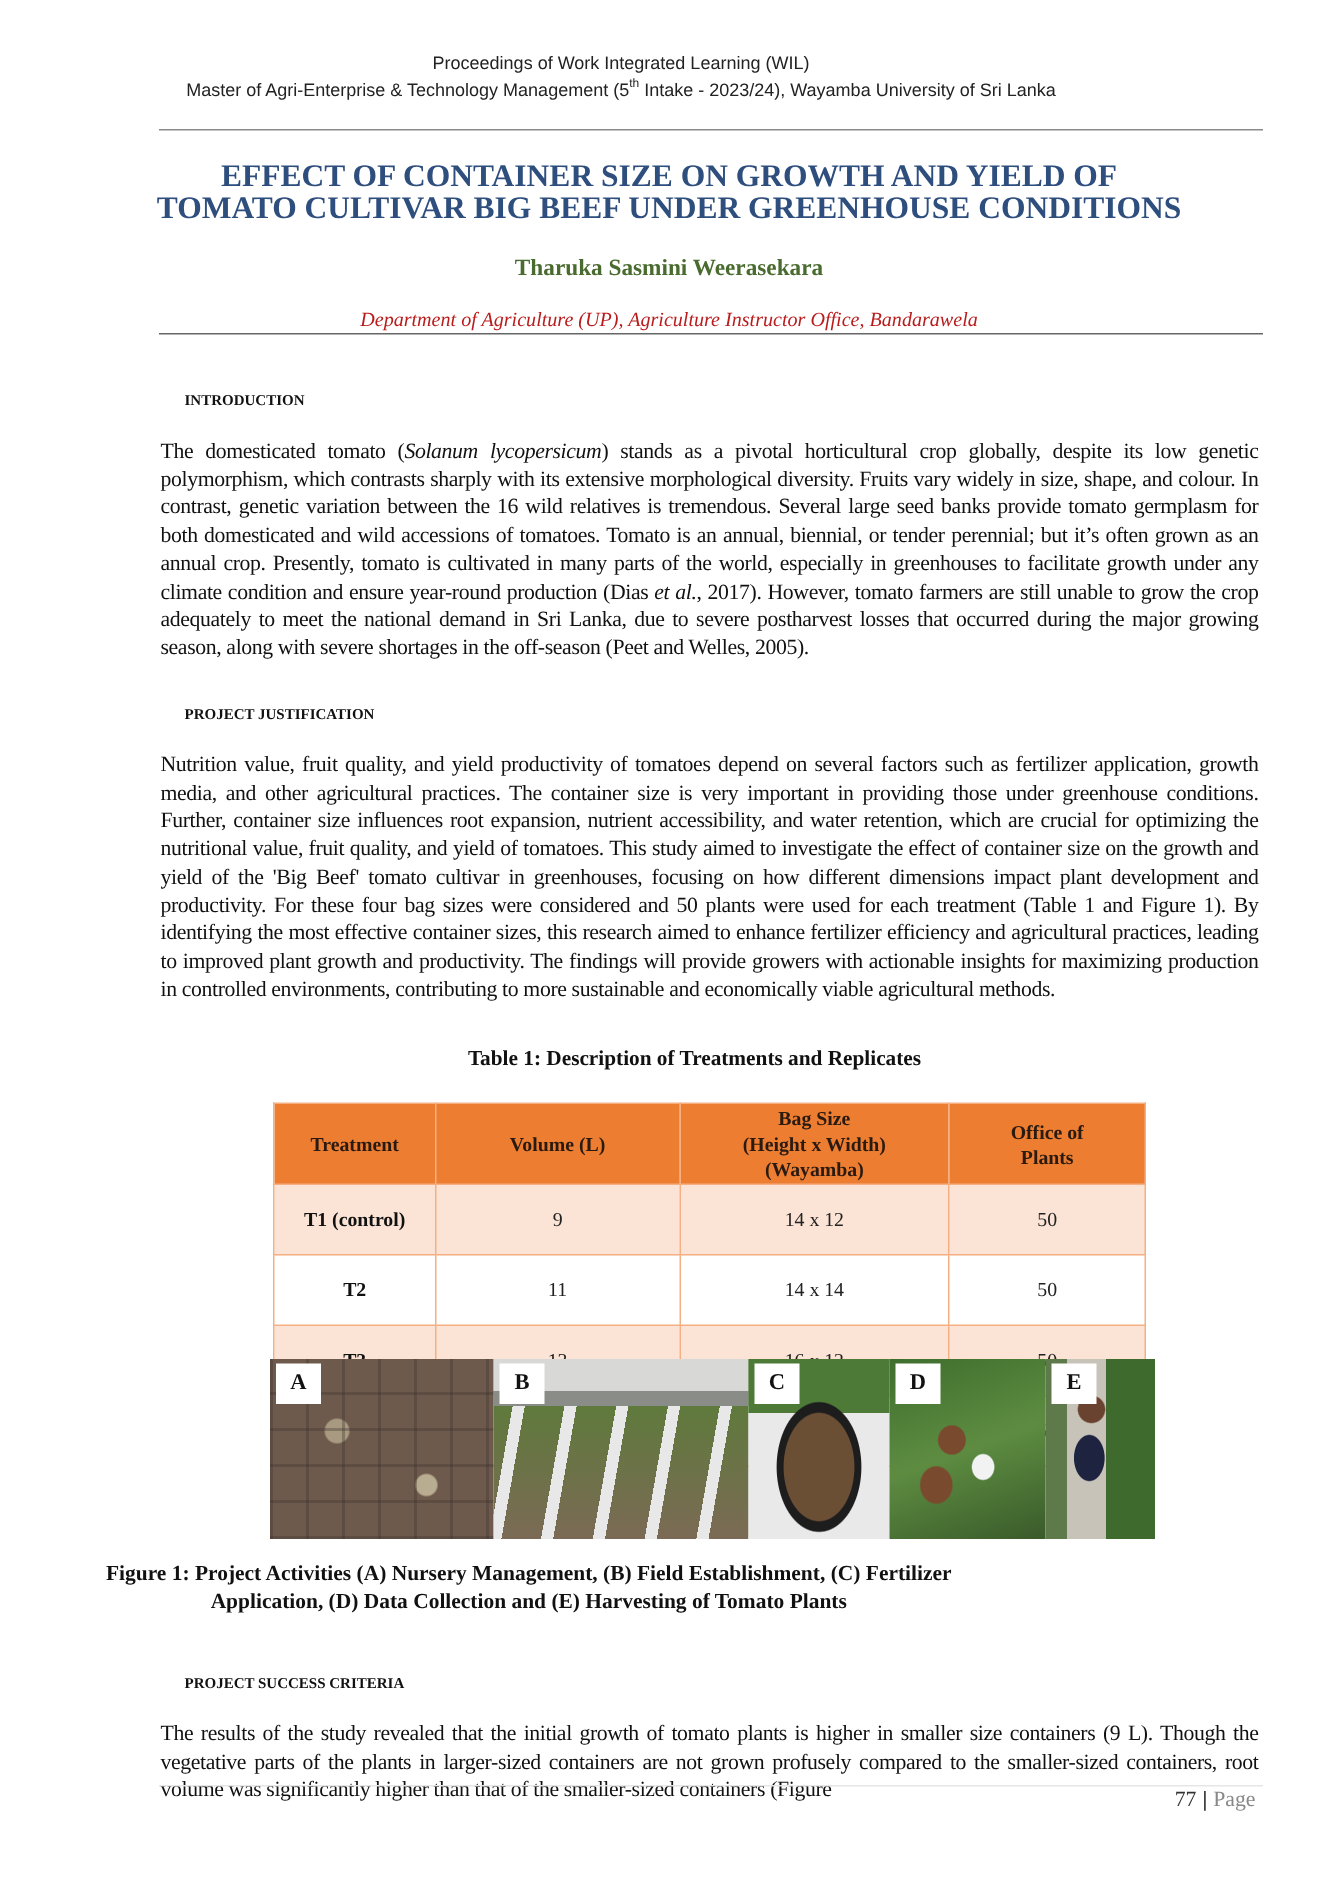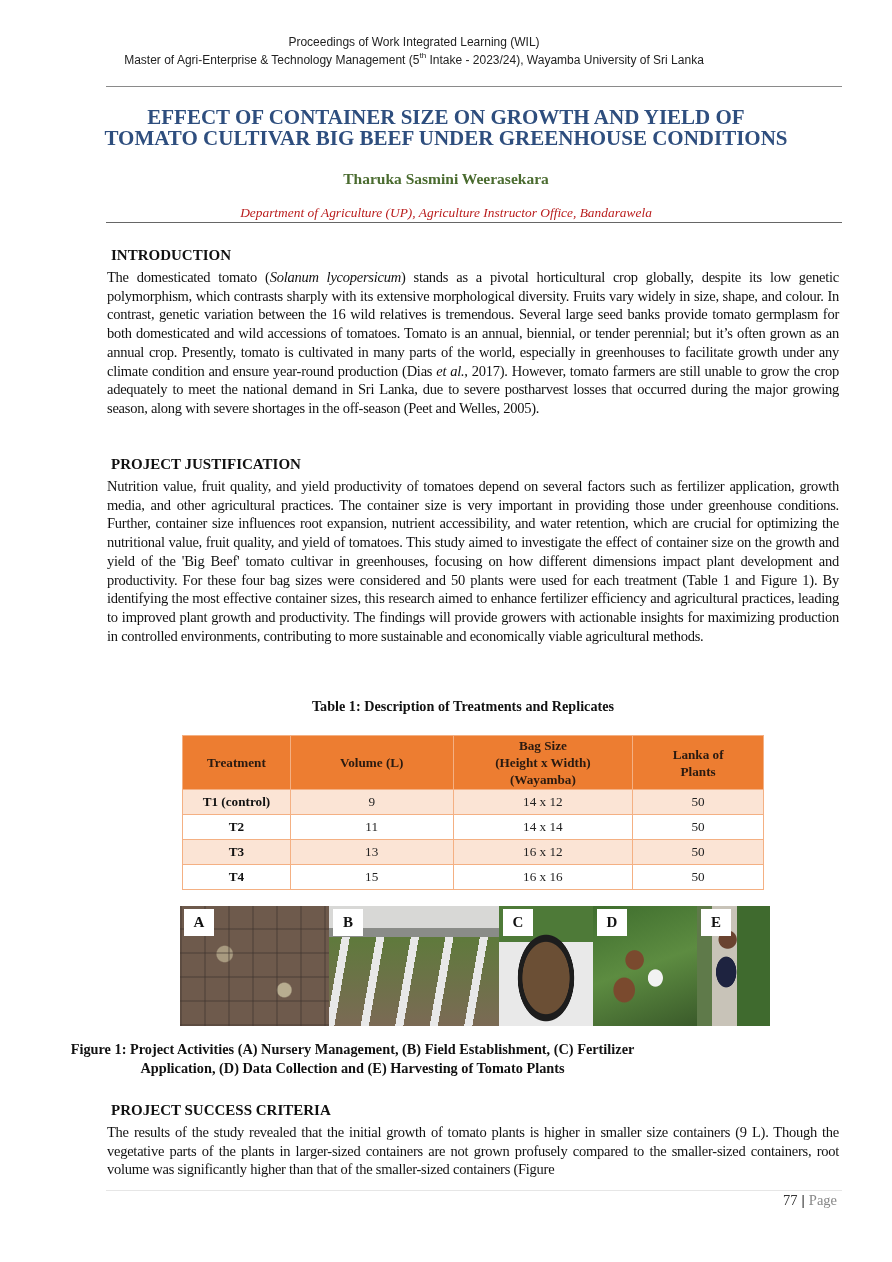--- a/index.html
+++ b/index.html
@@ -17,34 +17,34 @@
   .title { position: absolute; left: 0; width: 892px; top: 107px; text-align: center;
          color: #2e4e7e; font-weight: bold; font-size: 21px; line-height: 21px; }
   .author { position: absolute; left: 0; width: 892px; top: 170px; text-align: center;
          color: #4a6b2f; font-weight: bold; font-size: 15.5px; }
   .affil { position: absolute; left: 0; width: 892px; top: 205px; text-align: center;
          font-style: italic; font-size: 13.4px; color: #b91c1c; }
   .affil-rule { position: absolute; left: 106px; width: 736px; top: 222px; height: 0;
          border-top: 1px solid #666; }
 
   .section { position: absolute; left: 107px; width: 732px; }
-  .section h2 { margin: 4px; font-size: 15px; font-weight: bold; line-height: 17px; color: #111; }
+  .section h2 { margin: 16px; font-size: 10px; font-weight: bold; line-height: 17px; color: #111; }
   .section p { margin: 0; font-size: 14.5px; line-height: 18.7px; text-align: justify;
          letter-spacing: -0.25px; color: #111; }
   .sec-intro { top: 243px; }
   .sec-just { top: 452px; }
   .sec-succ { top: 1098px; }
 
   .table-caption { position: absolute; left: 0; width: 892px; top: 698px; text-align: center;
          font-weight: bold; font-size: 14.2px; padding-left: 17px; }
   .data-table { position: absolute; left: 182px; top: 735px; width: 582px;
          border-collapse: collapse; font-size: 13.2px; }
   .data-table th { background: #ed7d31; color: #2a1a10; font-weight: bold; text-align: center;
          border: 1px solid #f4b083; line-height: 17px; padding: 0 4px; height: 53px; }
-  .data-table td { text-align: center; border: 1px solid #f4b083; height: 22px; padding: 1px;
+  .data-table td { text-align: center; border: 1px solid #f4b083; height: 22px; padding: 12px;
          line-height: 22px; color: #222; }
   .data-table td.first { font-weight: bold; color: #111; }
   .data-table tr.odd td { background: #fbe4d5; }
   .data-table tr.even td { background: #ffffff; }
 
   .figure { position: absolute; top: 906px; height: 120px; left: 180px; width: 590px; }
   .photo { position: absolute; top: 0; height: 120px; overflow: hidden; }
   .photo .label { position: absolute; top: 3px; left: 4px; background: #fff; width: 30px; height: 27px;
          font-weight: bold; font-size: 15px; text-align: center; line-height: 27px; color: #111; }
   .pA { left: 0; width: 149px;
@@ -120,21 +120,21 @@
   <thead>
     <tr>
       <th>Treatment</th>
       <th>Volume (L)</th>
       <th>
         <div>Bag Size</div>
         <div>(Height x Width)</div>
         <div>(Wayamba)</div>
       </th>
       <th>
-        <div>Lanka of</div>
+        <div>Office of</div>
         <div>Plants</div>
       </th>
     </tr>
   </thead>
   <tbody>
     <tr class="odd">
       <td class="first">T1 (control)</td>
       <td>9</td>
       <td>14 x 12</td>
       <td>50</td>

